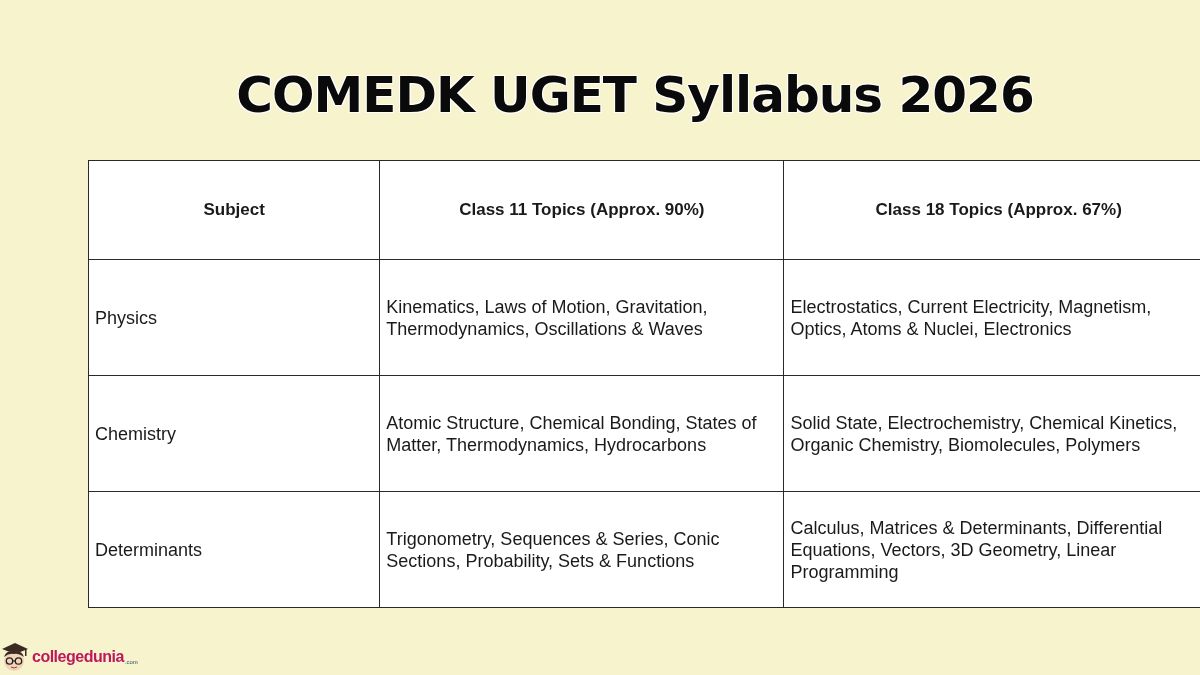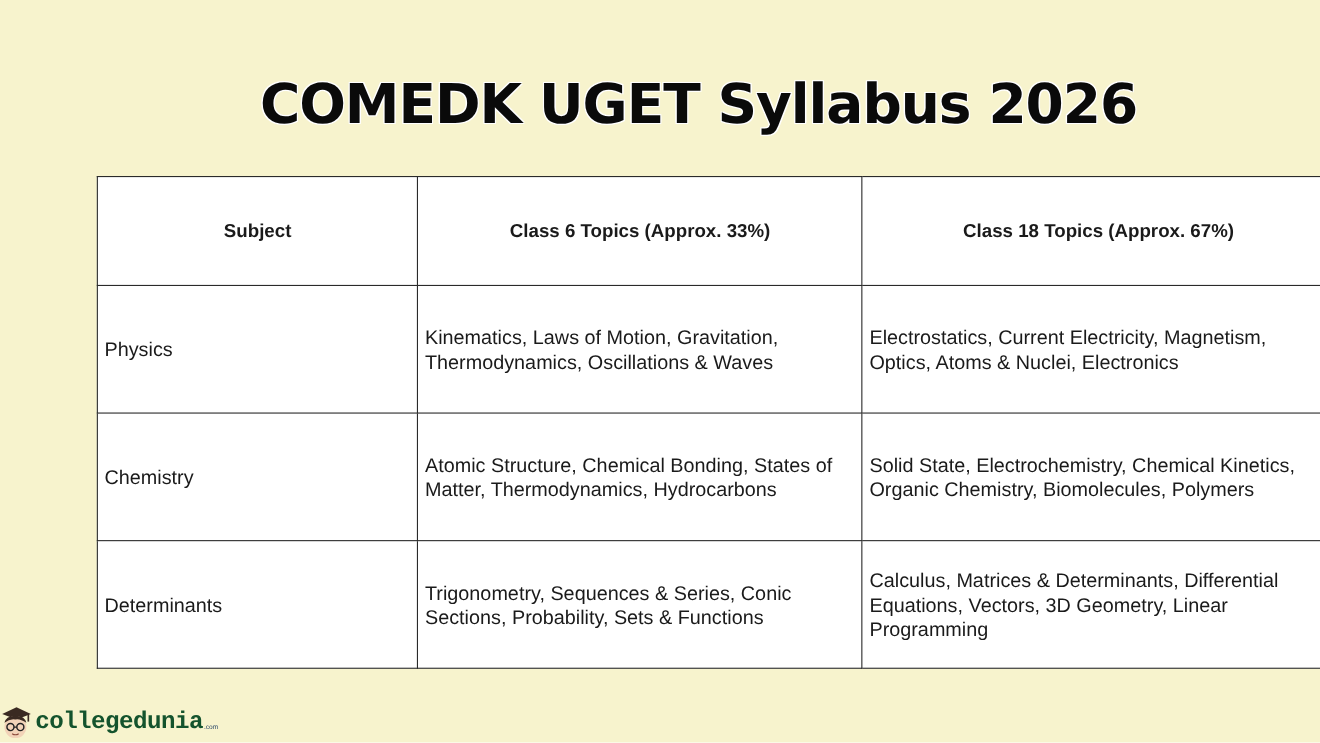--- a/index.html
+++ b/index.html
@@ -37,40 +37,40 @@
   }
   col.c1 { width: 274px; }
   col.c2 { width: 380px; }
   col.c3 { width: 404px; }
   .brand {
     position: absolute; left: 0; top: 638px; height: 37px;
     display: flex; align-items: center;
   }
   .brand-logo { width: 30px; height: 34px; margin-left: 0; }
   .brand-name {
-    font-family: Liberation Mono, monospace; font-weight: bold;
-    font-size: 22px; color: #14532d; margin-left: 2px; letter-spacing: -0.5px;
+    font-family: Liberation Sans, sans-serif; font-weight: bold;
+    font-size: 16px; color: #be185d; margin-left: 2px; letter-spacing: -0.5px;
   }
   .brand-tld { font-size: 6px; color: #2d4a6a; align-self: flex-end; margin-bottom: 10px; margin-left: 1px; }
 </style>
 </head>
 <body>
 
 <div class="title">COMEDK UGET Syllabus 2026</div>
 
 <table class="syllabus">
   <colgroup>
       <col class="c1">
       <col class="c2">
       <col class="c3">
     </colgroup>
   <thead>
     <tr>
       <th>Subject</th>
-      <th>Class 6 Topics (Approx. 33%)</th>
+      <th>Class 11 Topics (Approx. 90%)</th>
       <th>Class 18 Topics (Approx. 67%)</th>
     </tr>
   </thead>
   <tbody>
     <tr>
       <td>Physics</td>
       <td>Kinematics, Laws of Motion, Gravitation, Thermodynamics, Oscillations &amp; Waves</td>
       <td>Electrostatics, Current Electricity, Magnetism, Optics, Atoms &amp; Nuclei, Electronics</td>
     </tr>
     <tr>

